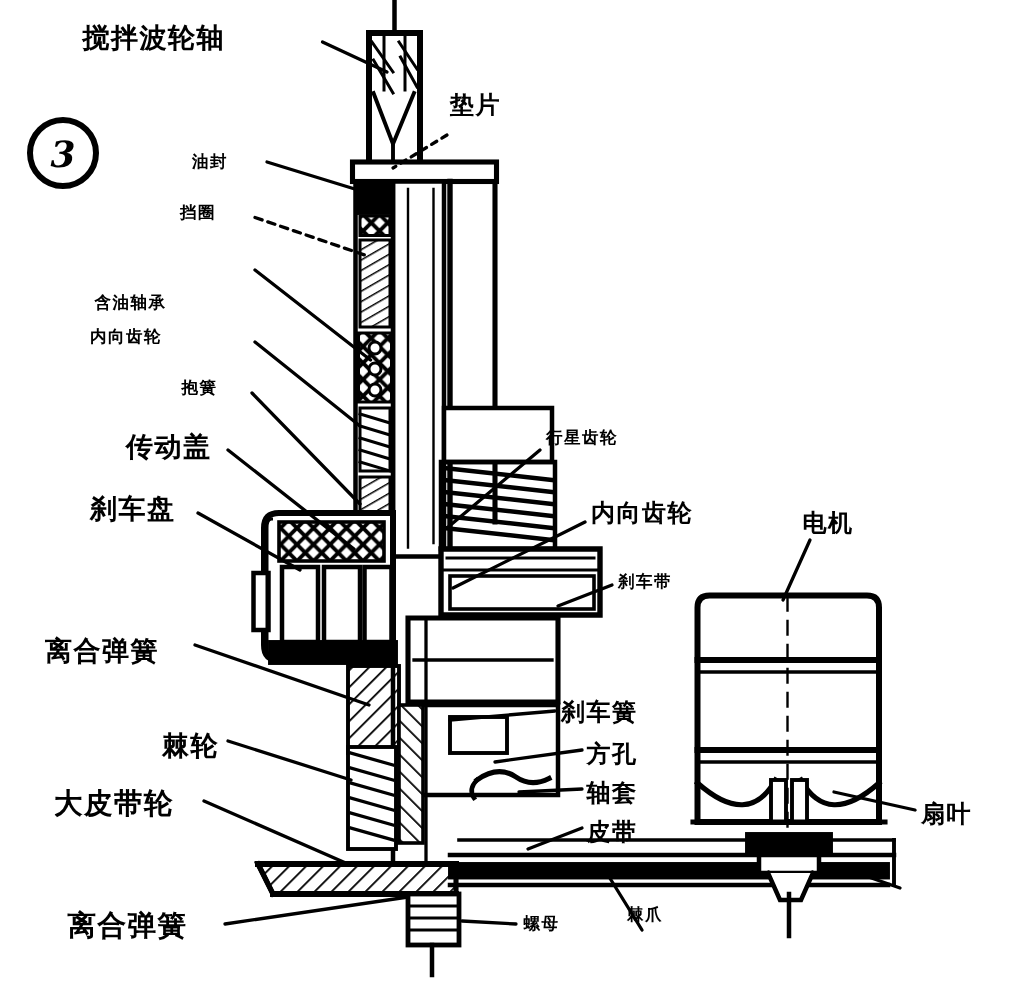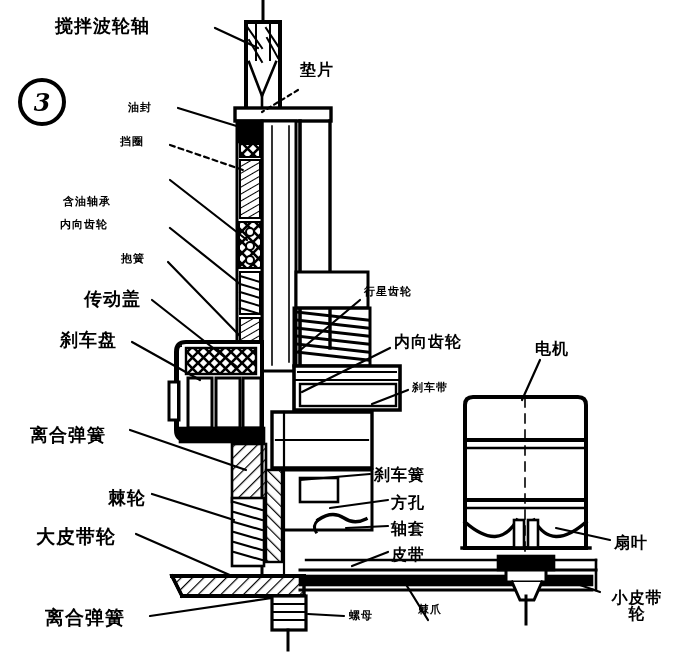--- a/index.html
+++ b/index.html
@@ -293,15 +293,14 @@
   <div class="lbl s16" style="left:391px;top:547px;">皮带</div>
 
   <div class="lbl s17" style="left:349px;top:610px;">螺母</div>
 
   <div class="lbl s17" style="left:418px;top:604px;">棘爪</div>
 
   <div class="lbl s16" style="left:535px;top:341px;">电机</div>
 
   <div class="lbl s16" style="left:614px;top:535px;">扇叶</div>
 
-  <div class="lbl s16 two" style="left:605px;top:590px;">小皮带轮</div>
 
 </div>
 
 </body></html>

